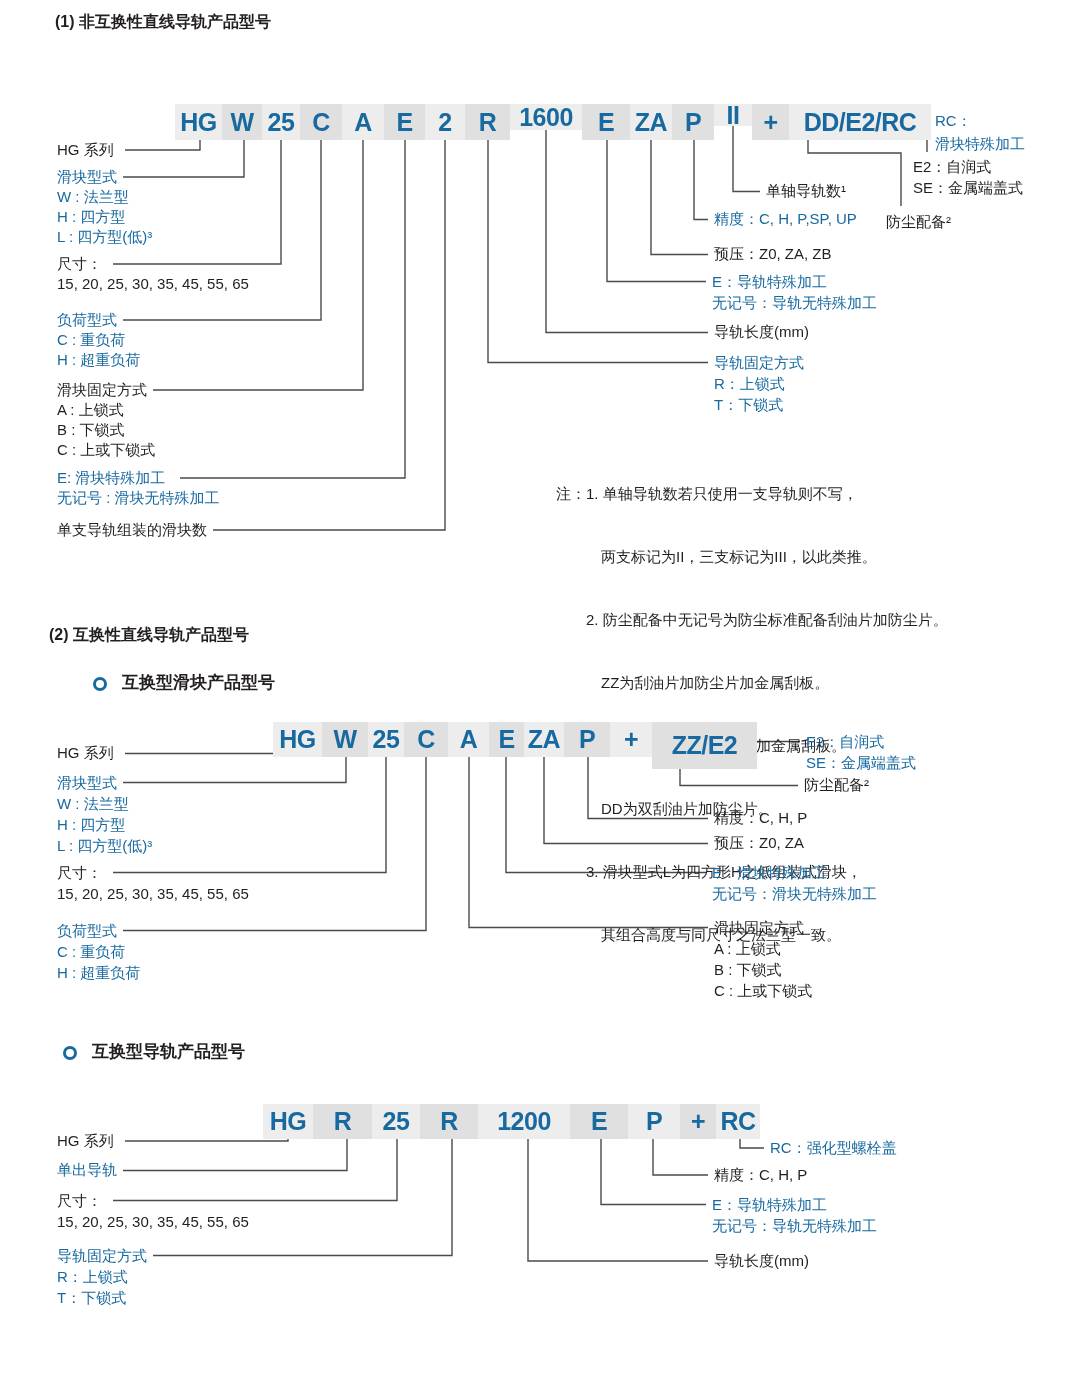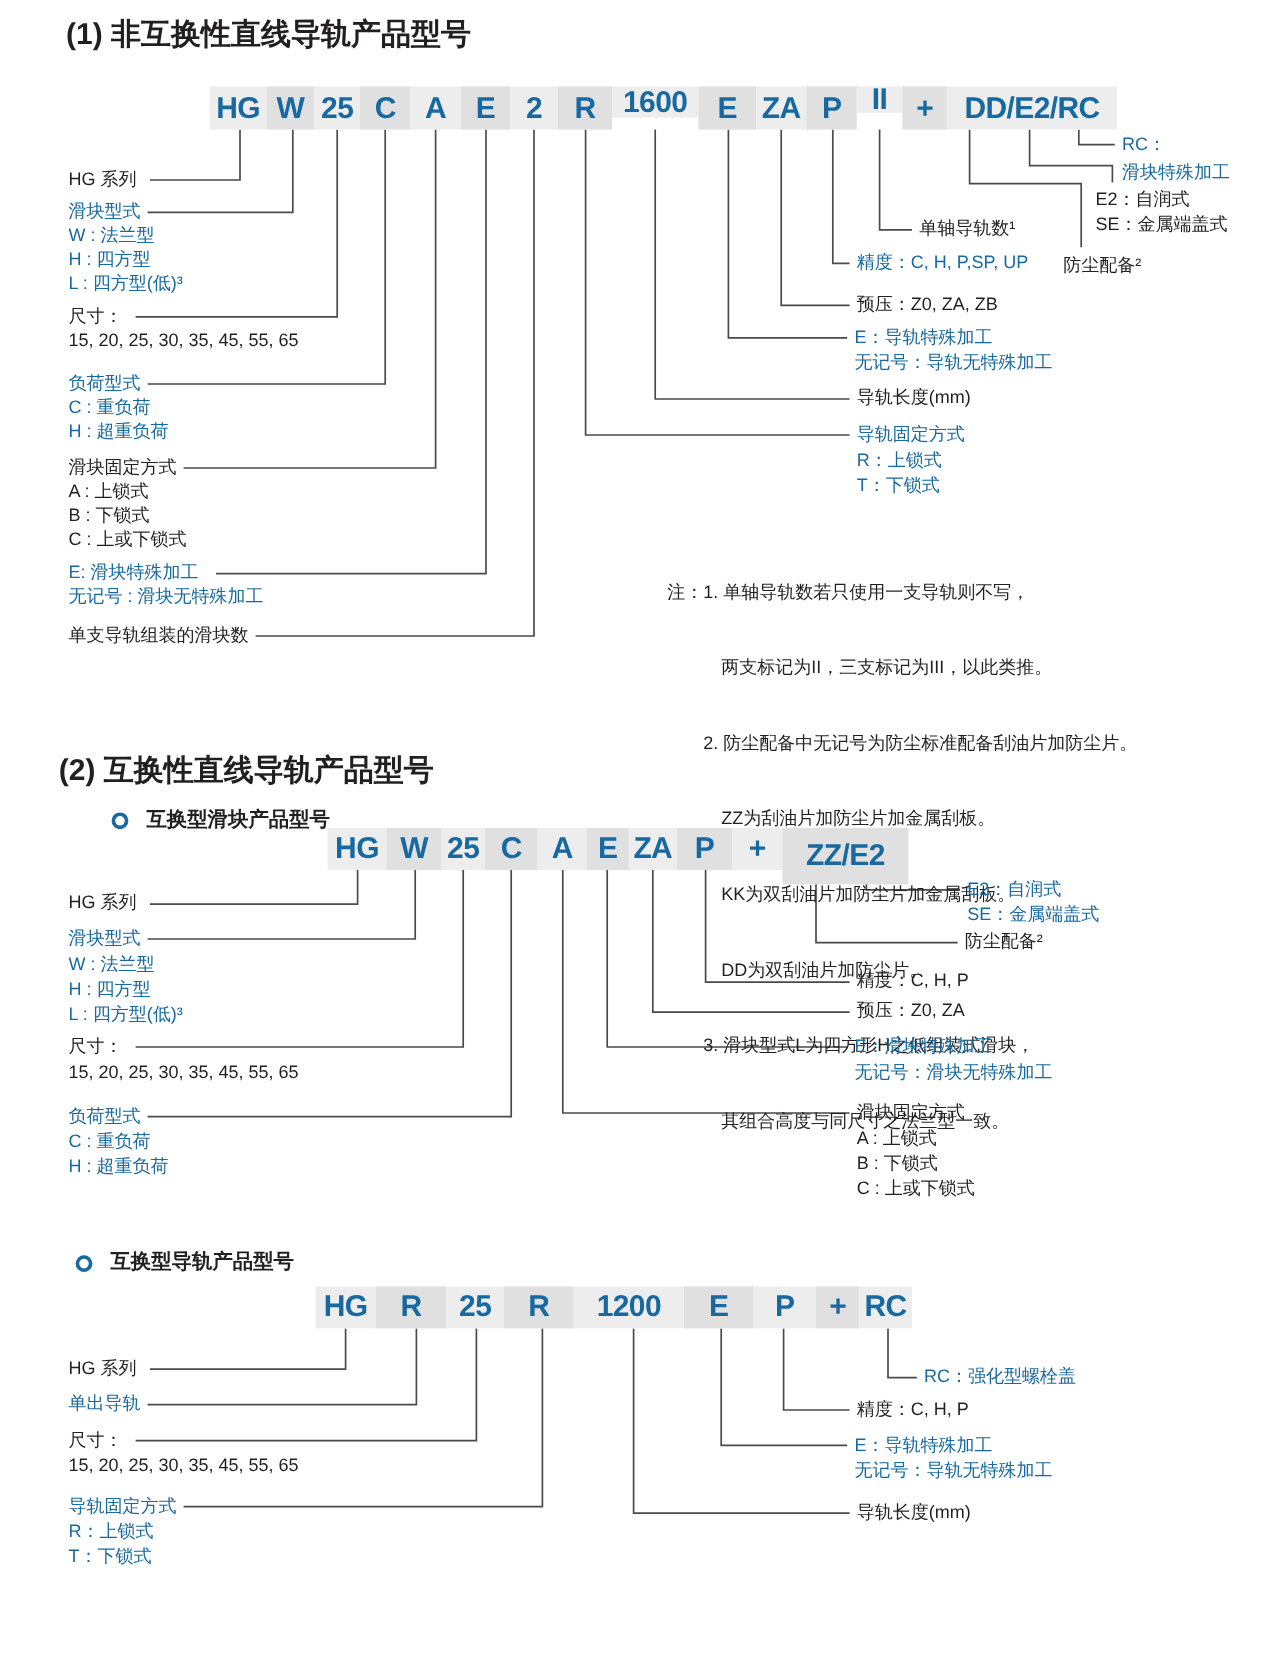--- a/index.html
+++ b/index.html
@@ -1,26 +1,26 @@
 <!DOCTYPE html>
 <html><head>
 <meta charset="utf-8">
 <style>
   html,body{margin:0;padding:0;background:#fff;}
   #canvas{
     position:relative;width:1071px;height:1396px;background:#ffffff;overflow:hidden;
     font-family:"Liberation Sans","DejaVu Sans",sans-serif;color:#231f20;
   }
   #wires{position:absolute;left:0;top:0;pointer-events:none;}
-  .heading{position:absolute;font-size:25px;font-weight:bold;color:#231f20;white-space:nowrap;}
+  .heading{position:absolute;font-size:16px;font-weight:bold;color:#231f20;white-space:nowrap;}
   .bullet-ring{position:absolute;width:8px;height:8px;border:3px solid #1769a0;border-radius:50%;background:#fff;}
   .bullet-text{position:absolute;font-size:17px;font-weight:bold;color:#231f20;white-space:nowrap;}
   .seg{
     position:absolute;display:flex;align-items:center;justify-content:center;
-    font-size:25px;font-weight:bold;color:#1769a0;letter-spacing:-0.5px;white-space:nowrap;
+    font-size:25px;font-weight:bold;color:#1769a0;letter-spacing:-0.5px;white-space:nowrap;margin-top:32px;
   }
   .seg.l{background:#ededed;}
   .seg.d{background:#e0e0e0;}
   .grp{position:absolute;font-size:15px;line-height:20px;white-space:nowrap;}
   .grp.lh21{line-height:21px;}
   .grp.lh23{line-height:23px;}
   .blue{color:#1769a0;}
   .black{color:#231f20;}
   .notes{position:absolute;font-size:15px;line-height:21px;white-space:pre;color:#231f20;}
 </style>

